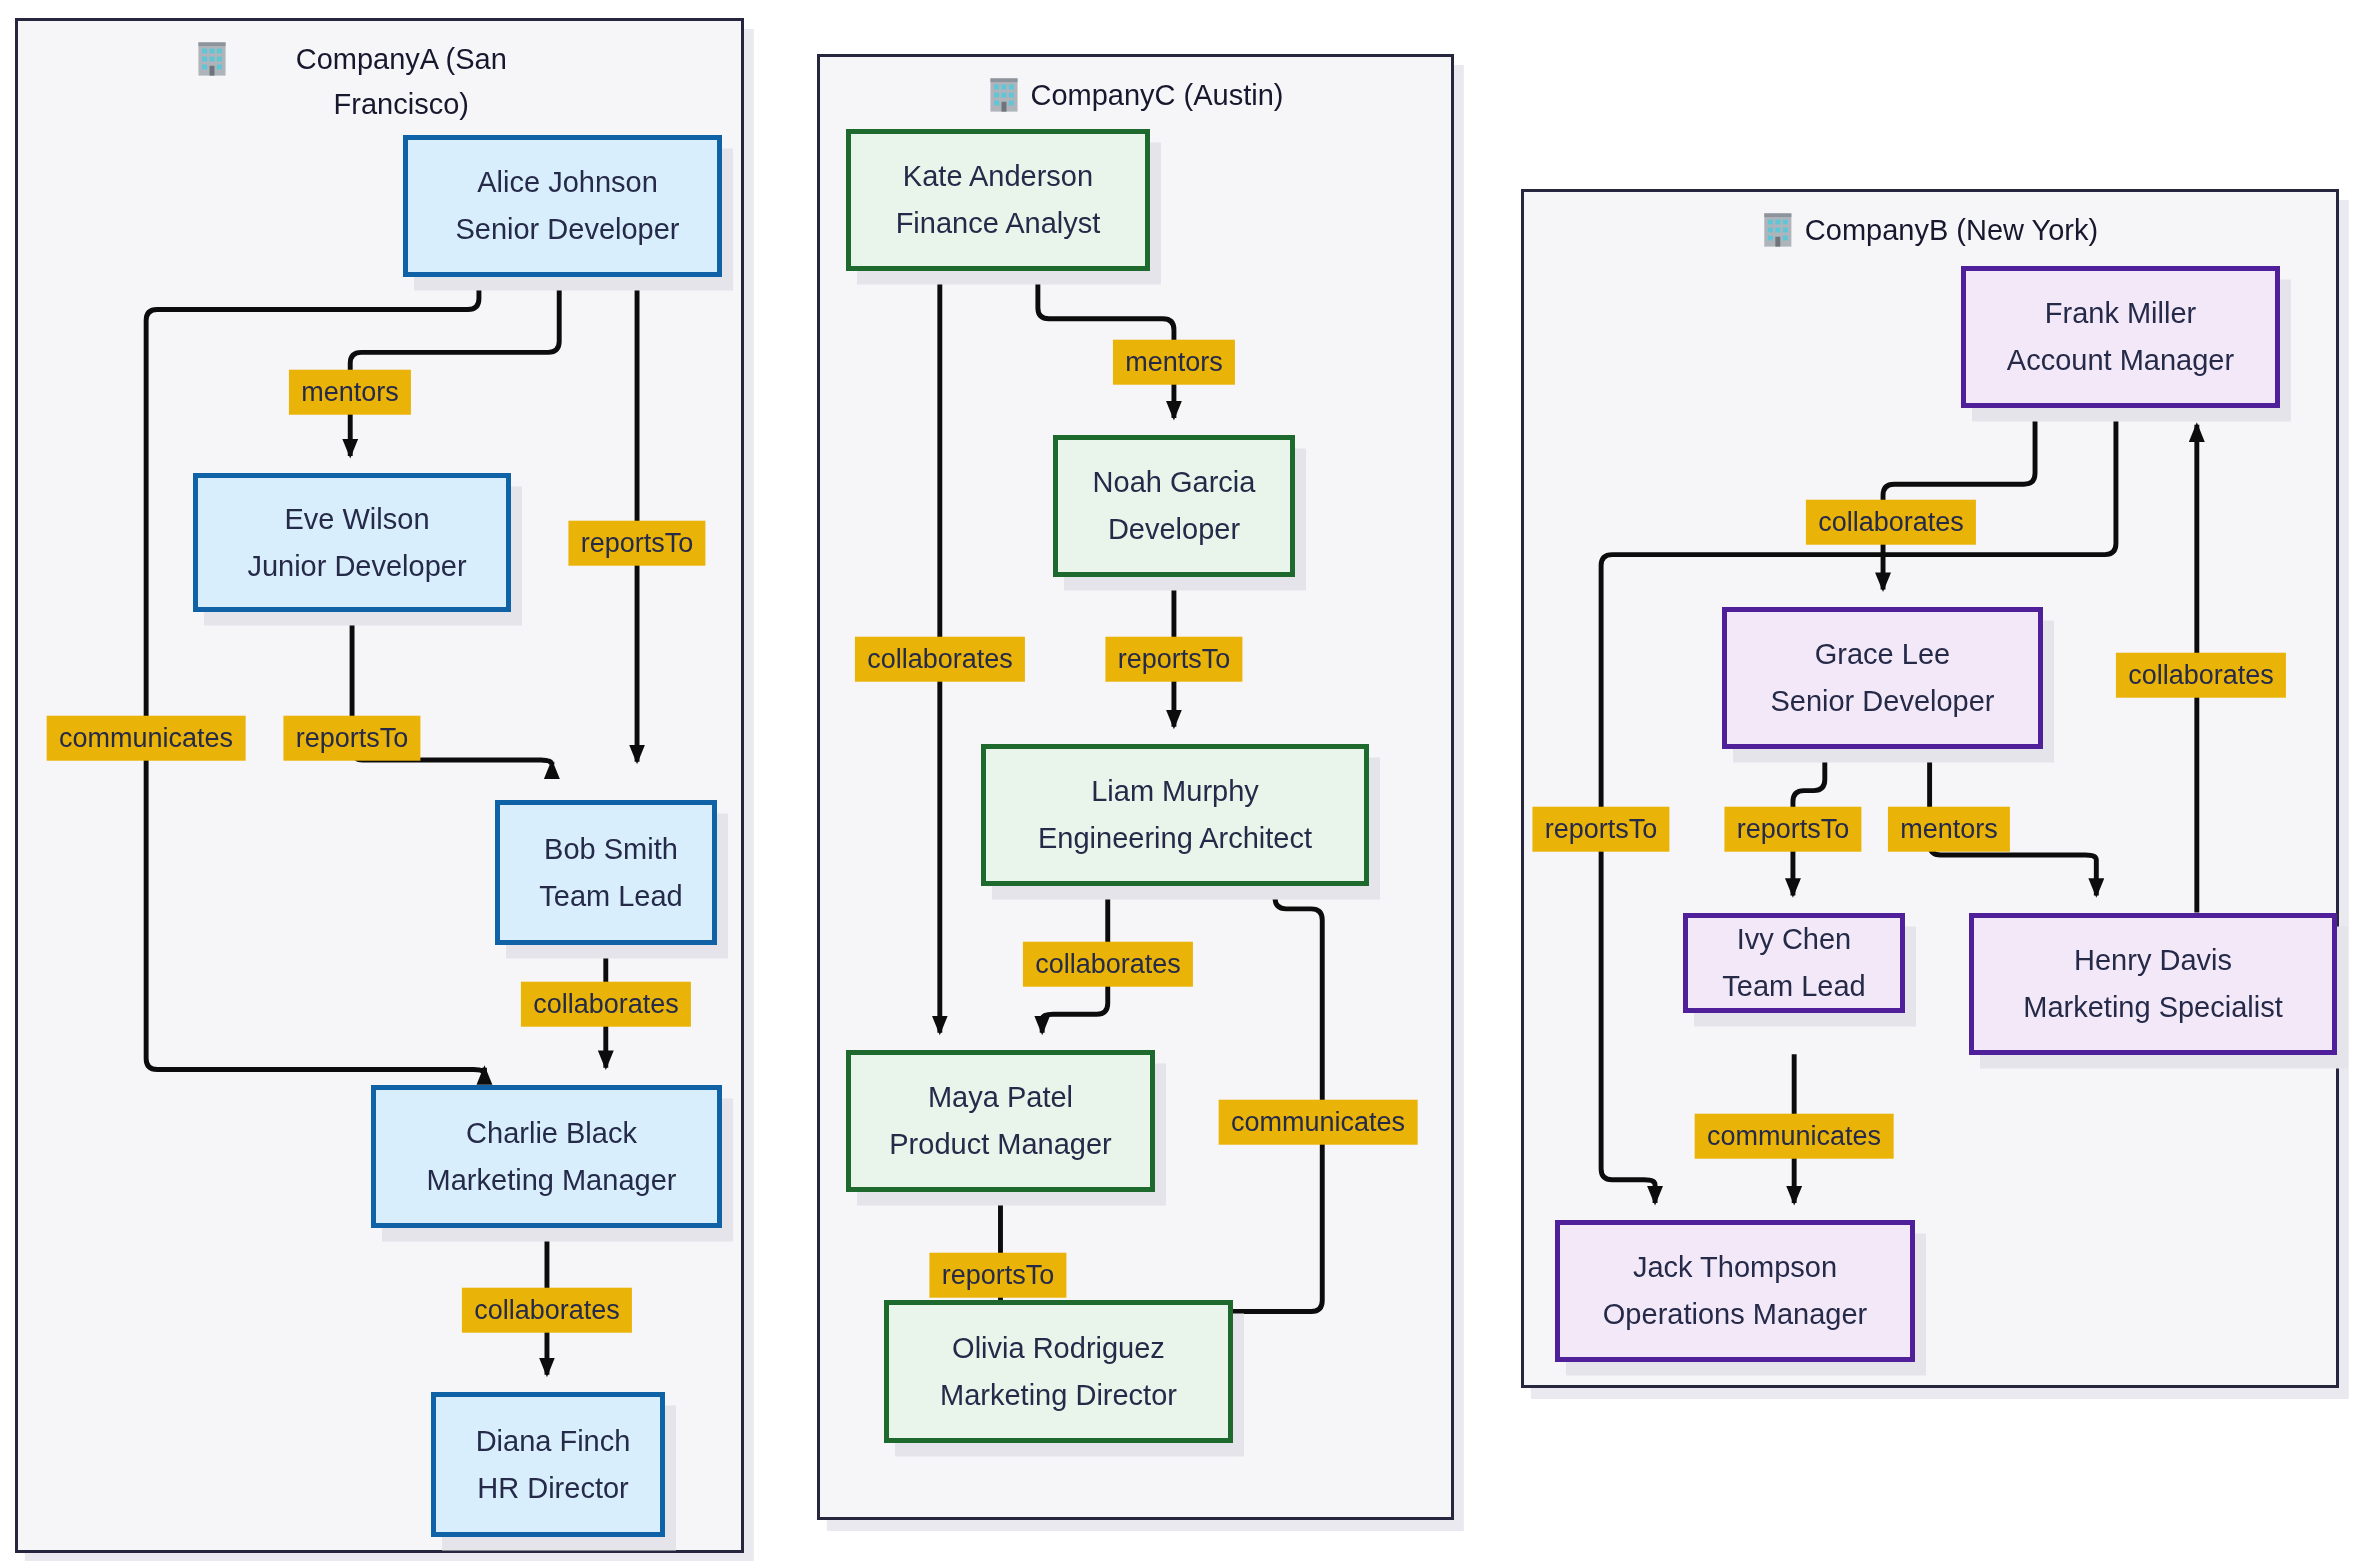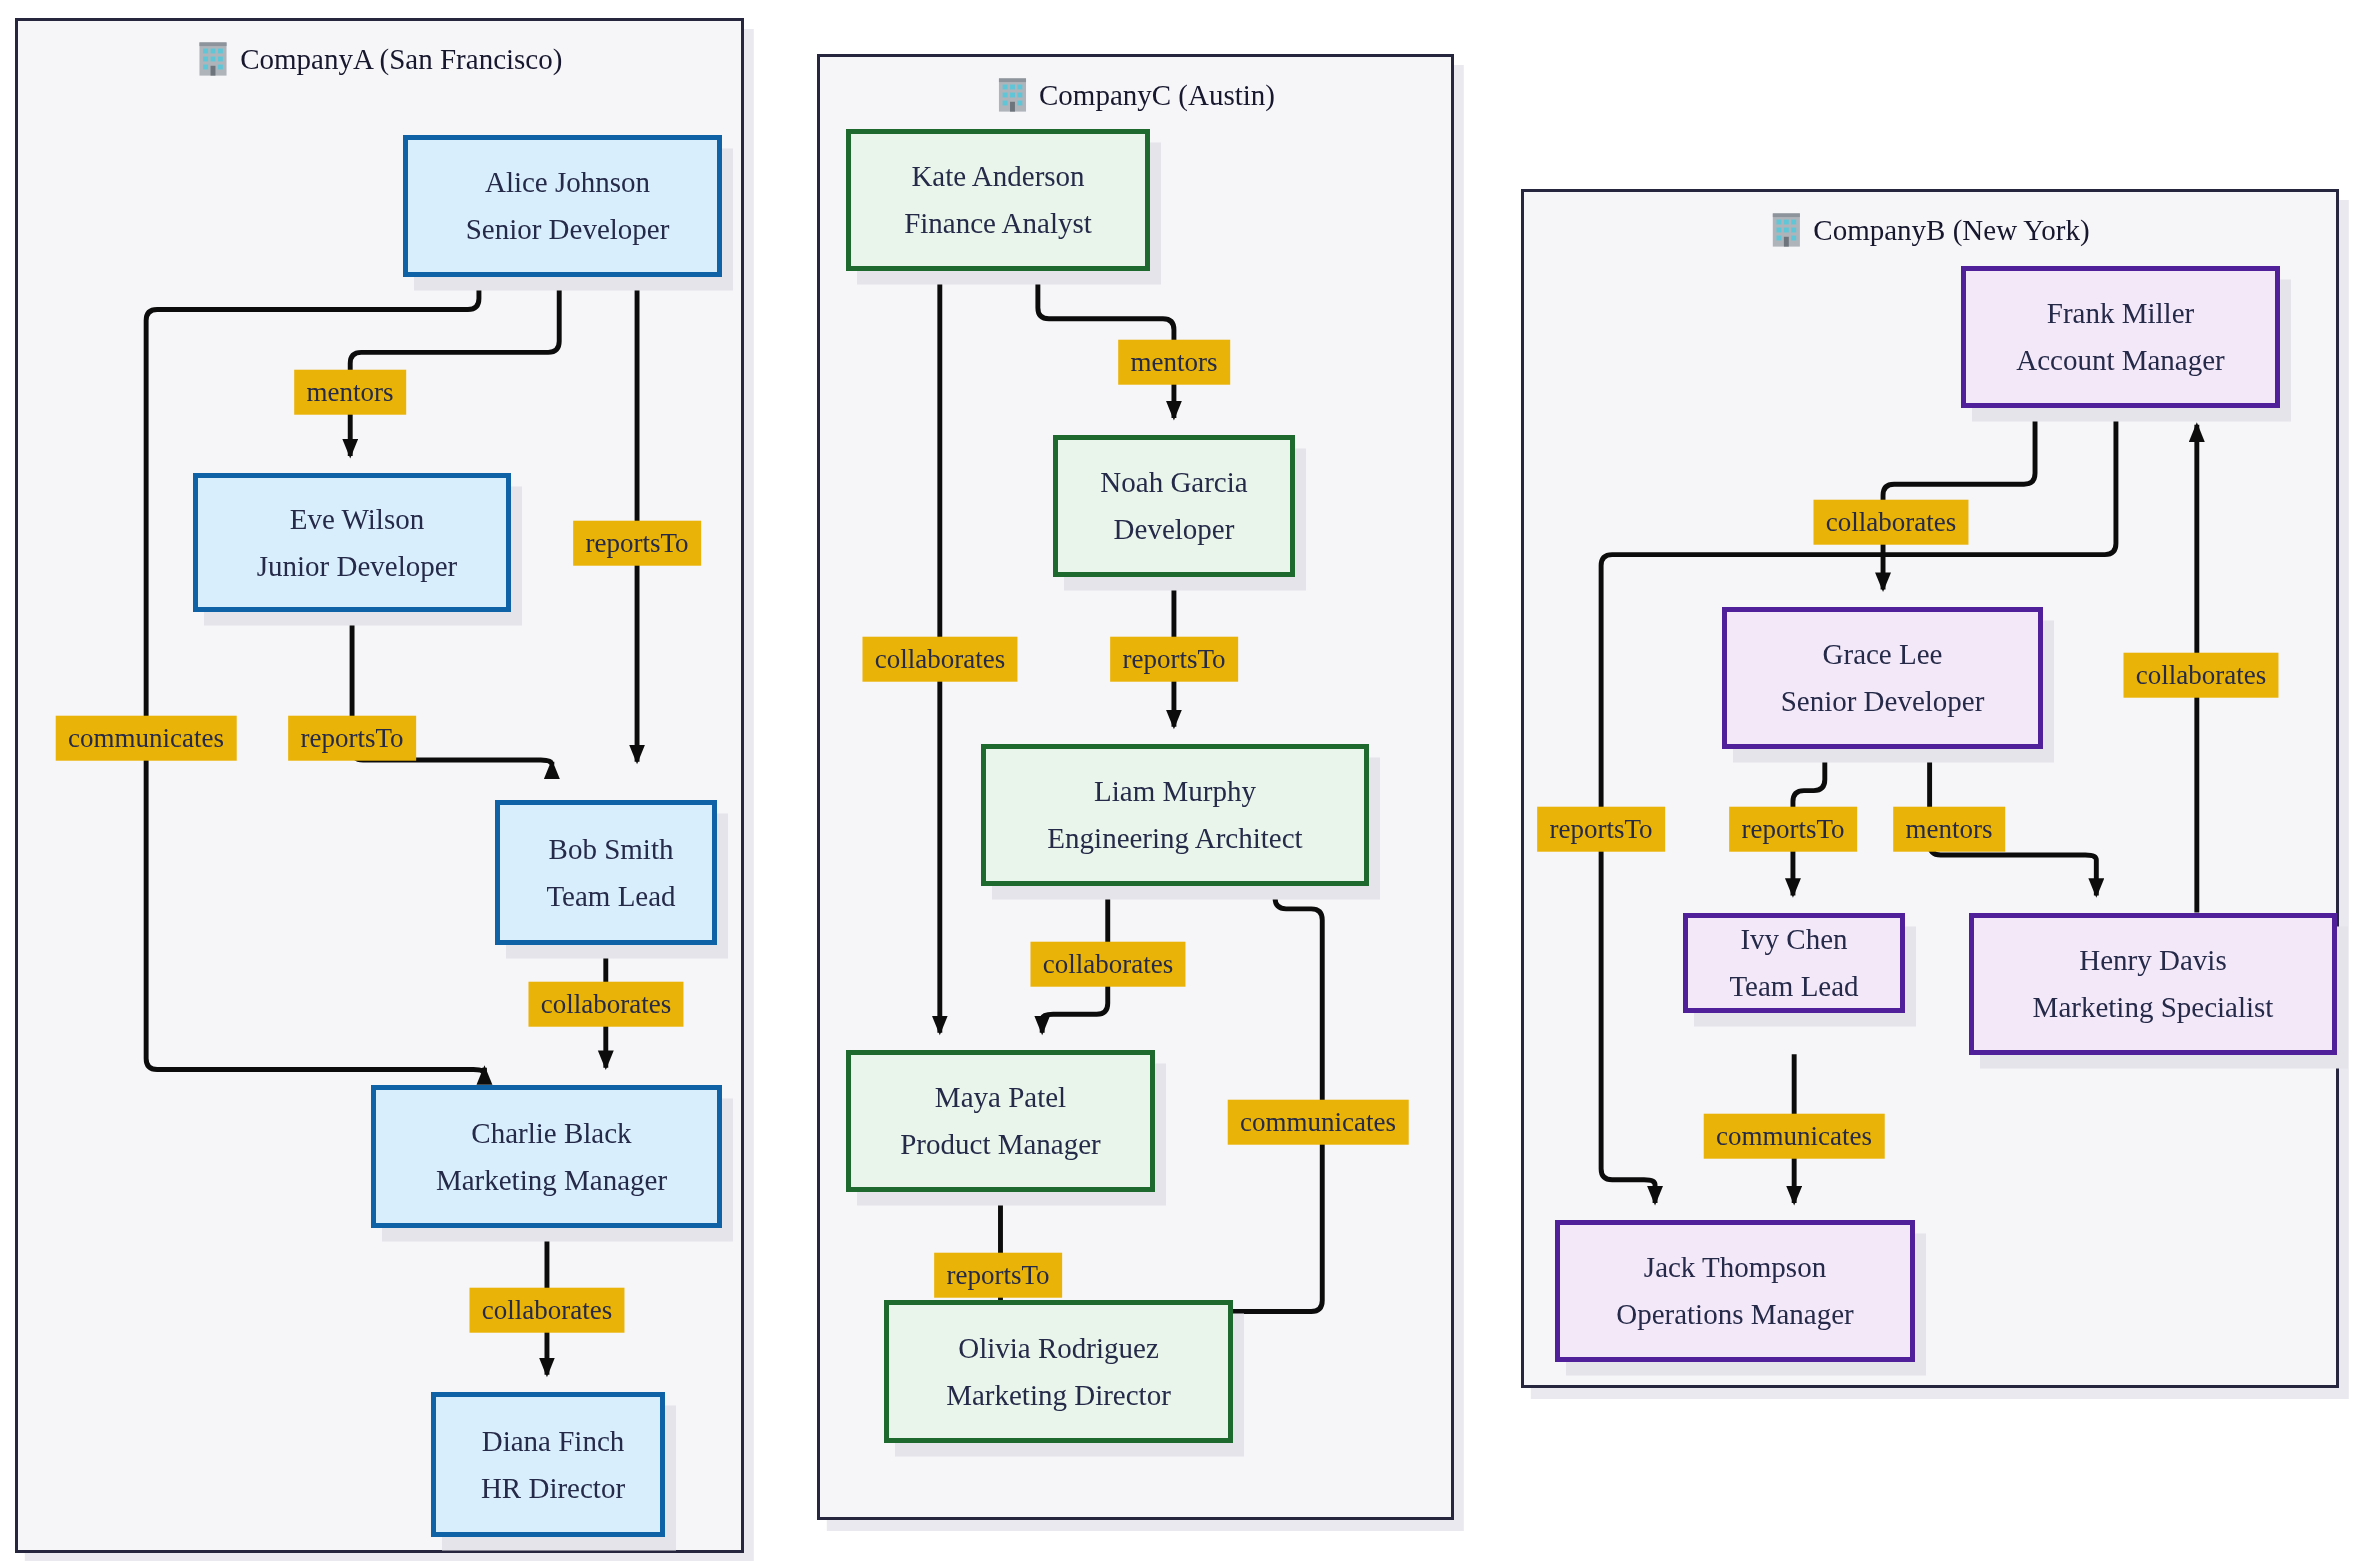--- a/index.html
+++ b/index.html
@@ -1,20 +1,20 @@
 <!DOCTYPE html>
 <html style="font-size:9.8px"><head>
 <meta charset="utf-8">
 <style>
   html,body{margin:0;padding:0;background:#ffffff;}
   #canvas{
     position:relative;
     width:2354px;height:1561px;
     background:#ffffff;
-    font-family:Liberation Serif, serif;
+    font-family:Liberation Sans, sans-serif;
     overflow:hidden;
     border-radius:15px;
   }
   
   .panel{
     position:absolute;
     background:#f6f6f9;
     border:3.7px solid #26263f;
     box-sizing:border-box;
     box-shadow:9.8px 11px 0 #e9e9ef;

